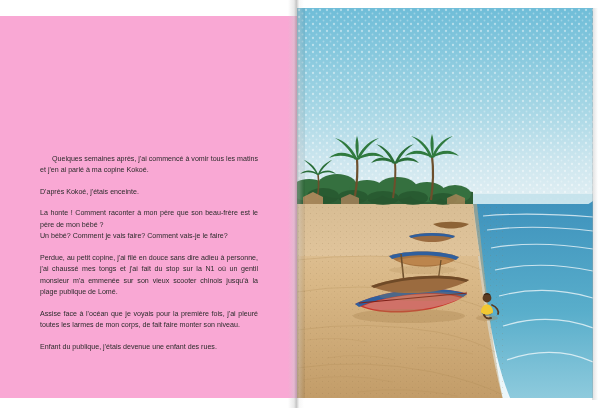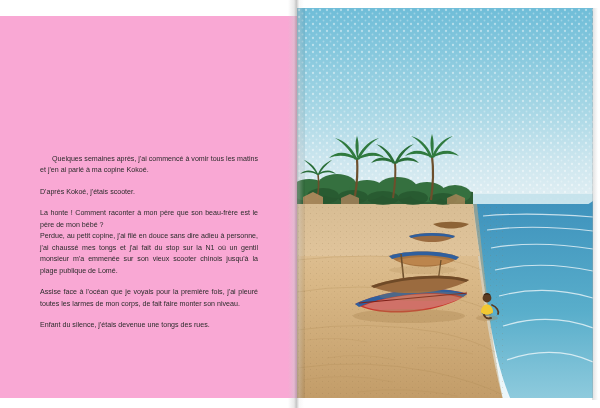--- a/index.html
+++ b/index.html
@@ -111,25 +111,26 @@
   }
 </style>
 </head>
 <body>
 
 <div id="book">
 
   <div id="left-page">
     <div id="text-column">
       <p class="indent">Quelques semaines après, j'ai commencé à vomir tous les matins et j'en ai parlé à ma copine Kokoé.</p>
-      <p>D'après Kokoé, j'étais scooter.</p>
+      <p>D'après Kokoé, j'étais enceinte.</p>
       <p class="tight">La honte ! Comment raconter à mon père que son beau-frère est le père de mon bébé ?</p>
+      <p>Un bébé? Comment je vais faire? Comment vais-je le faire?</p>
       <p>Perdue, au petit copine, j'ai filé en douce sans dire adieu à personne, j'ai chaussé mes tongs et j'ai fait du stop sur la N1 où un gentil monsieur m'a emmenée sur son vieux scooter chinois jusqu'à la plage publique de Lomé.</p>
       <p>Assise face à l'océan que je voyais pour la première fois, j'ai pleuré toutes les larmes de mon corps, de fait faire monter son niveau.</p>
-      <p>Enfant du silence, j'étais devenue une tongs des rues.</p>
+      <p>Enfant du publique, j'étais devenue une enfant des rues.</p>
     </div>
   </div>
 
   <div id="gutter"></div>
 
   <div id="right-page">
     <svg id="illustration" viewBox="0 0 296 392" preserveAspectRatio="none">
       <defs>
         <linearGradient id="skyGrad" x1="0" y1="0" x2="0" y2="1">
           <stop offset="0%" stop-color="#6fbdd8"></stop>

